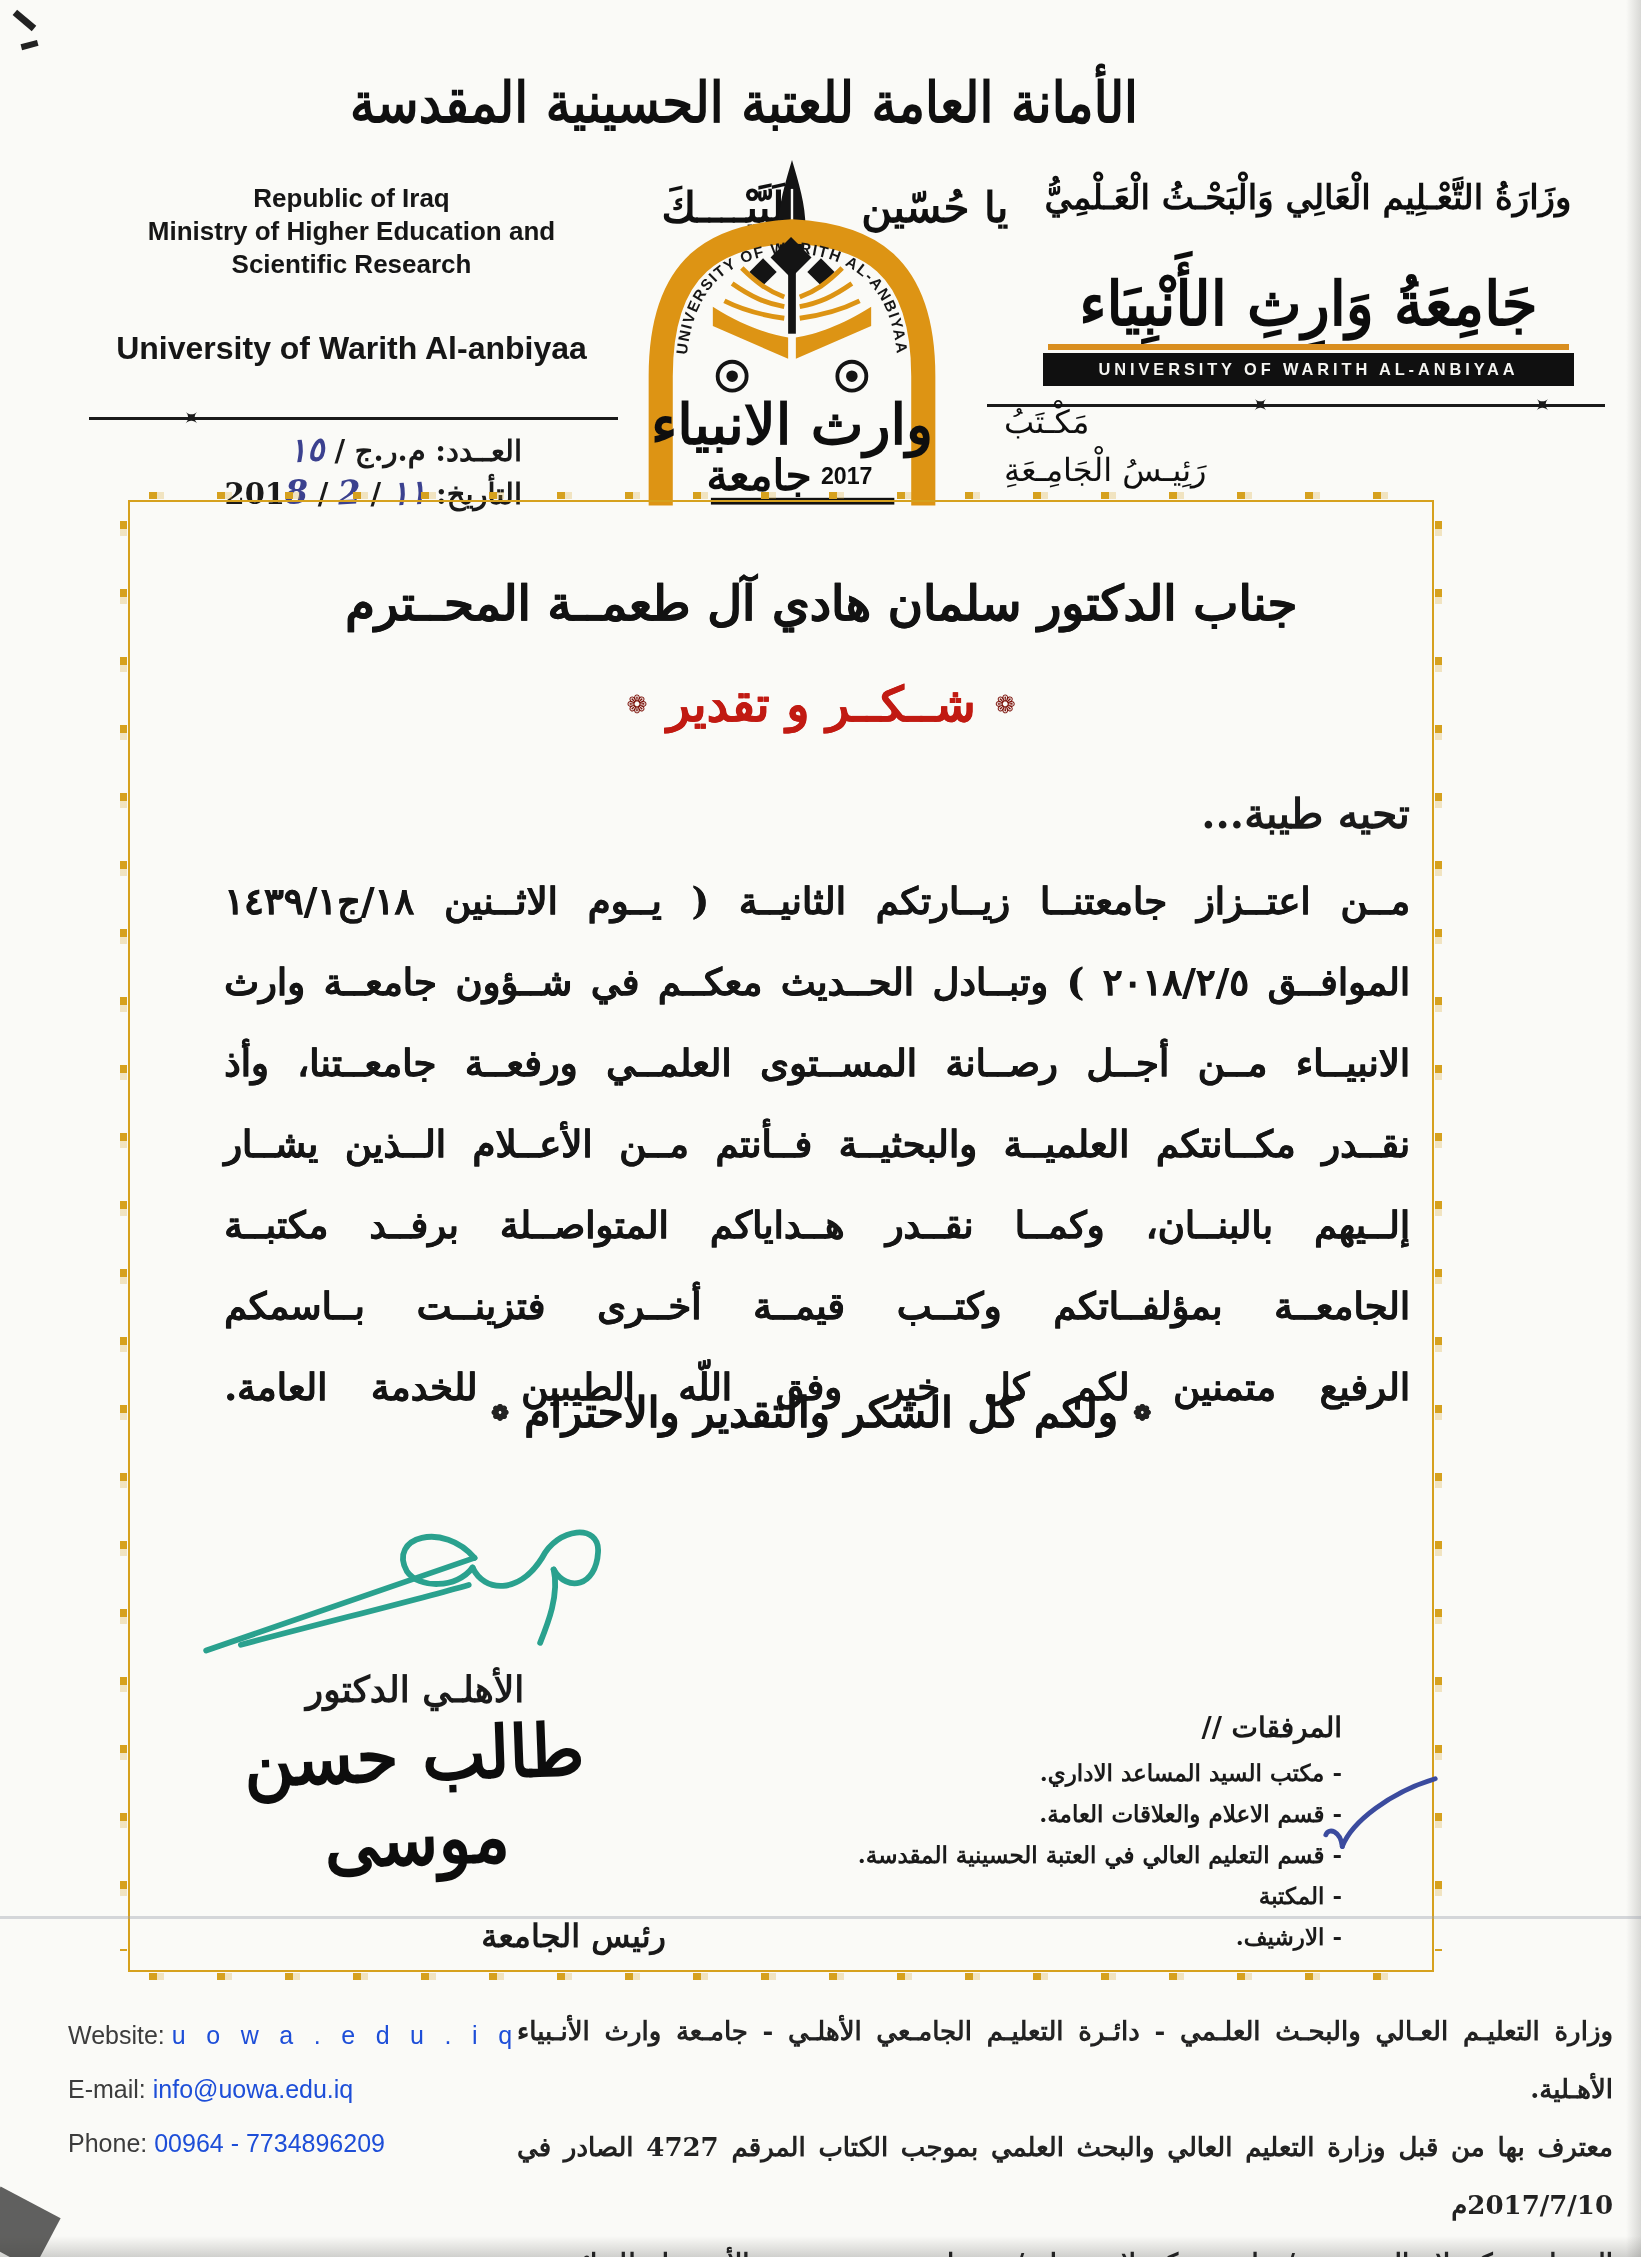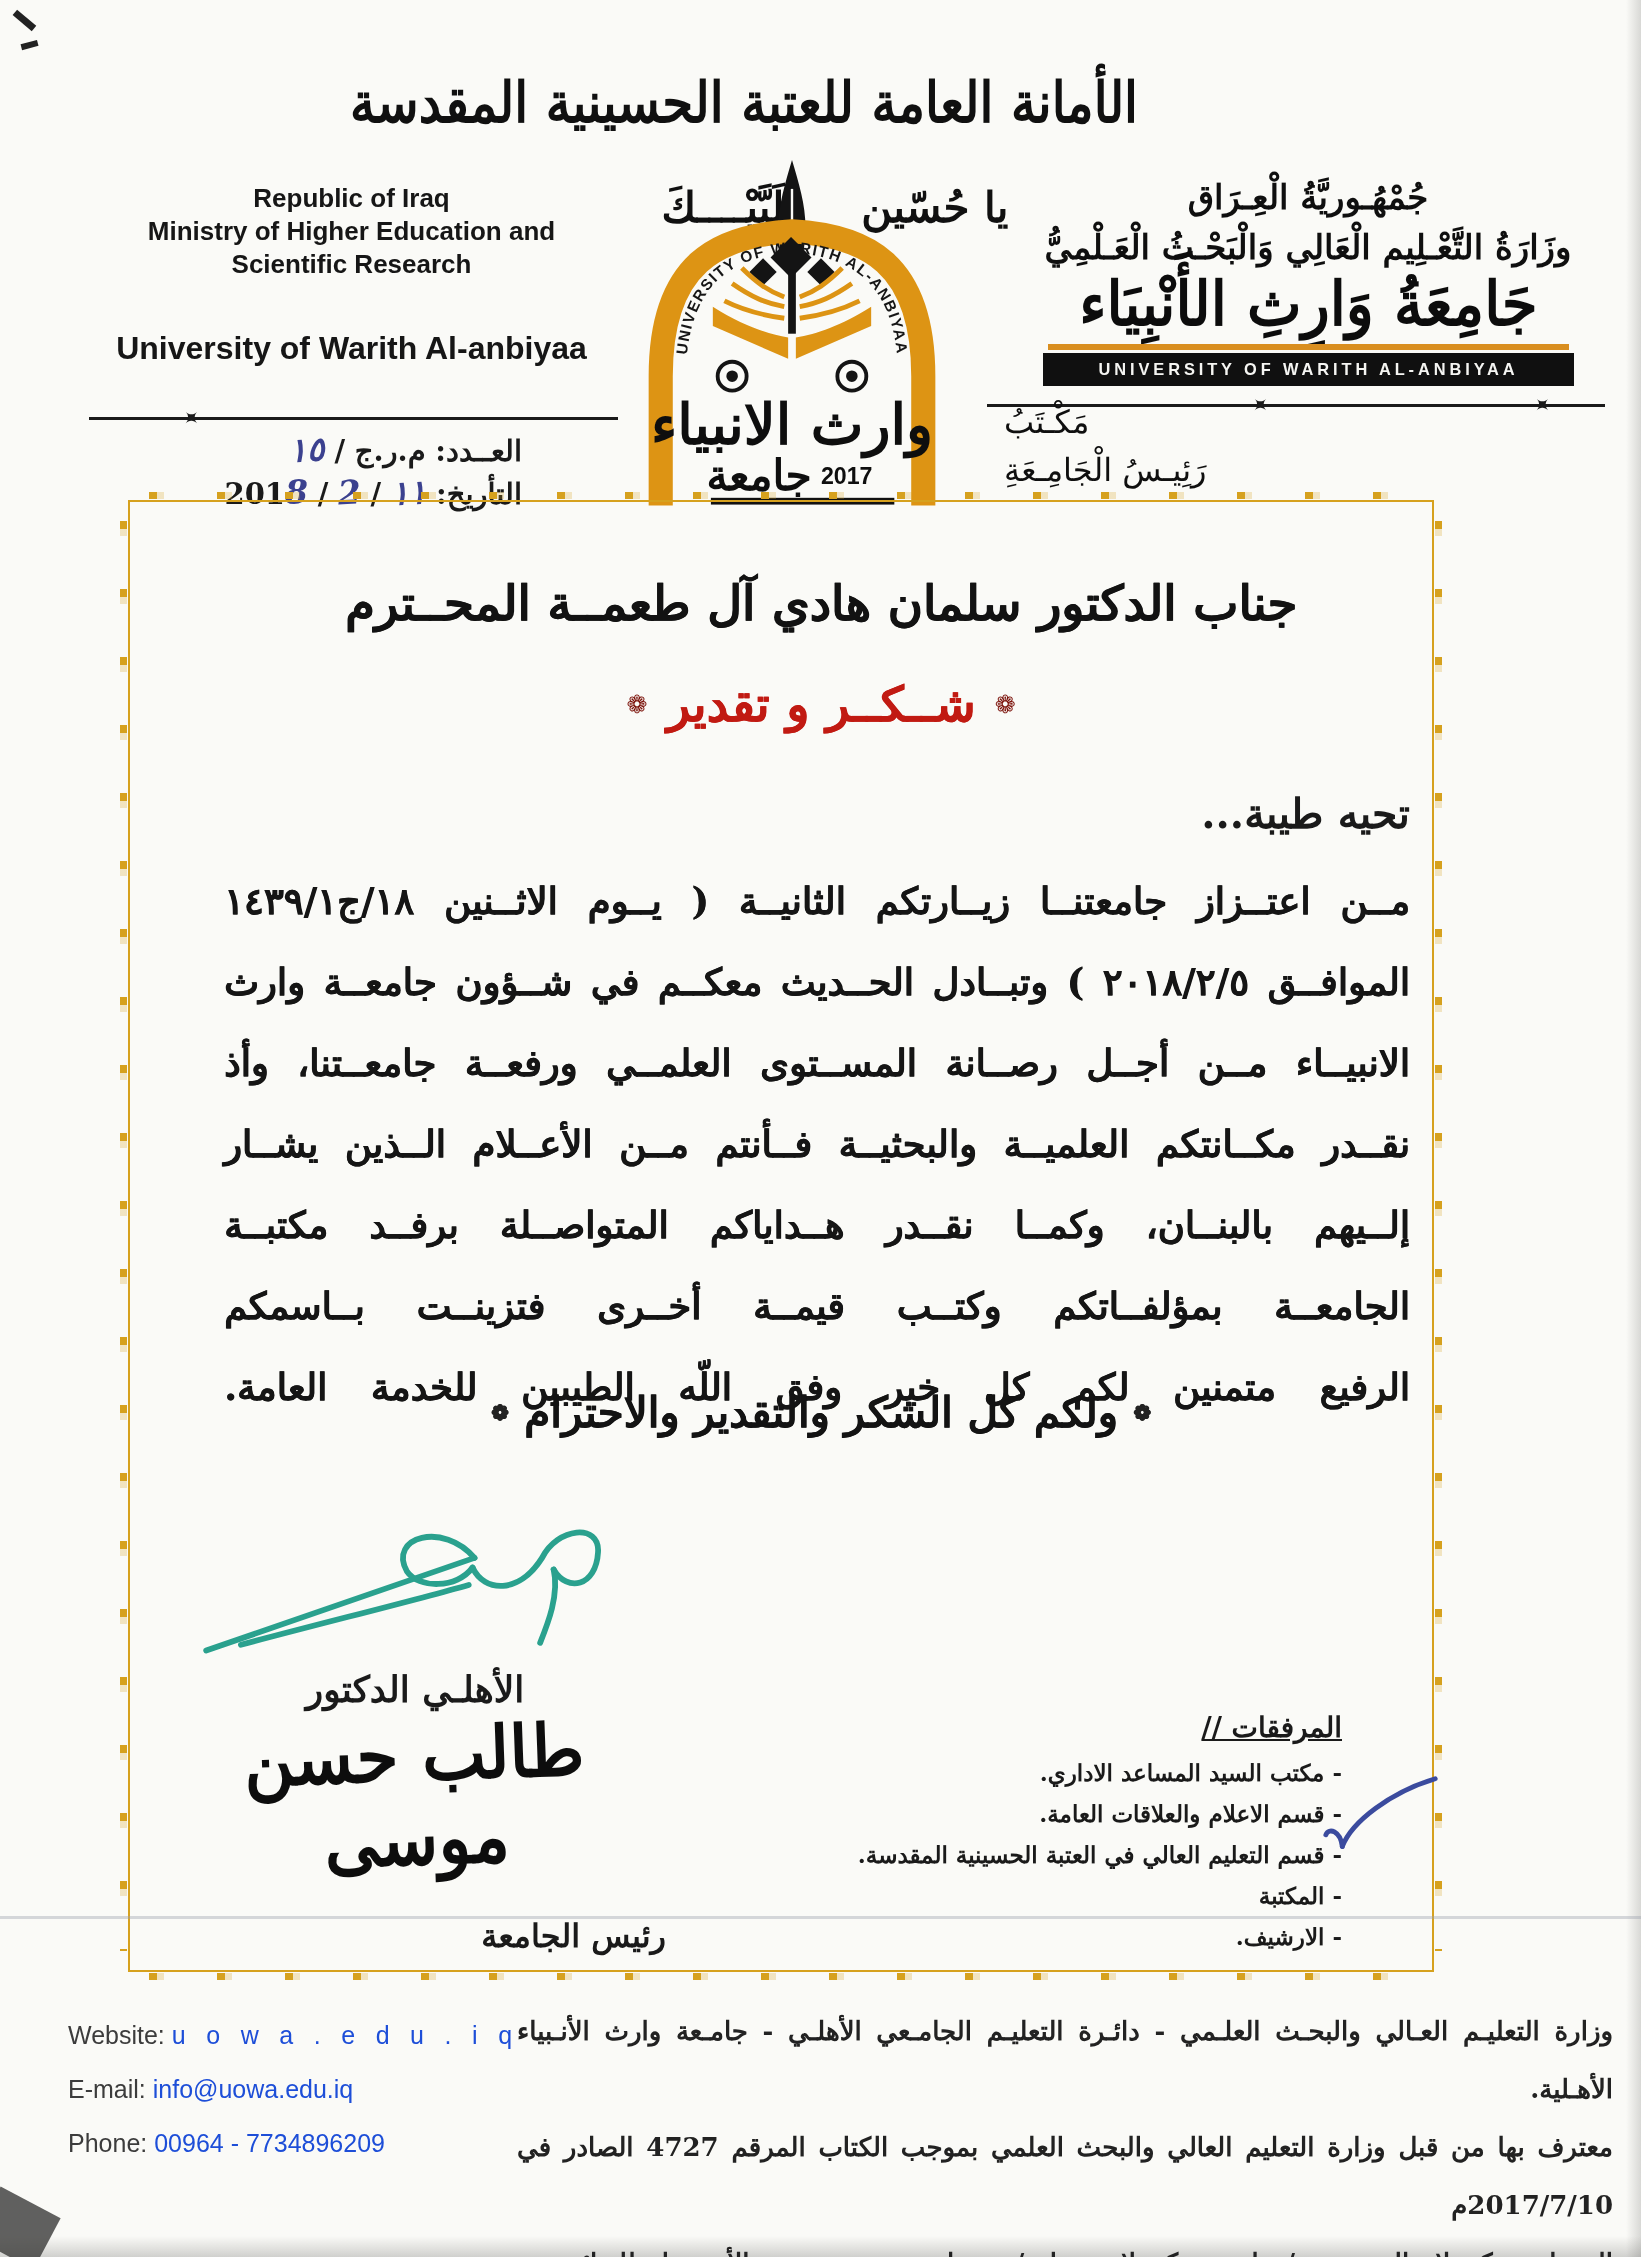--- a/index.html
+++ b/index.html
@@ -52,21 +52,21 @@
   .closing{top:1388px;left:290px;width:1062px;display:flex;justify-content:center;align-items:center;gap:15.4px;
       font-size:42px;font-weight:900;color:#131313;text-shadow:0.4px 0 currentColor;}
   
   .sig-svg{top:1498px;left:183px;width:444px;height:169px;}
   .sig-title{top:1668px;left:164px;width:502px;text-align:center;font-size:36px;font-weight:900;}
   .sig-name{top:1717px;left:145px;width:541px;text-align:center;font-size:68px;font-weight:900;
       transform:rotate(-2deg) scaleY(1.05);letter-spacing:-1.9px;color:#0d0d0d;}
   .sig-role{top:1917px;left:164px;width:502px;text-align:right;font-size:32px;font-weight:900;}
   
   .attach{top:1711px;left:917px;width:425px;direction:rtl;text-align:right;}
-  .attach-head{font-size:28px;font-weight:900;text-decoration:underline;margin-bottom:7.7px;}
+  .attach-head{font-size:28px;font-weight:900;margin-bottom:7.7px;}
   .attach-item{font-size:23px;font-weight:700;line-height:41px;white-space:nowrap;}
   .bluecheck{top:1769px;left:1321px;width:121px;height:92px;}
   .scanline{top:1916px;left:0;width:1641px;height:2.9px;background:#9aa0ad;opacity:.4;}
   
   .foot-left{top:2008px;left:68px;width:454px;font-family:"Liberation Sans",sans-serif;font-size:25px;color:#3c3c3c;line-height:54px;}
   .foot-left .val{color:#1d4ed8;}
   .foot-left .sp{letter-spacing:6.8px;}
   .foot-right{top:2002px;left:517px;width:1096px;direction:rtl;font-size:26px;font-weight:800;line-height:58px;color:#222;}
   .fr-line{text-align:justify;text-align-last:justify;white-space:normal;}
   
@@ -92,21 +92,20 @@
 </div>
 
 <div class="abs eng-block">
   <div>Republic of Iraq</div>
   <div>Ministry of Higher Education and</div>
   <div>Scientific Research</div>
 </div>
 <div class="abs eng-uni">University of Warith Al-anbiyaa</div>
 
 <div class="abs ar-gov" dir="rtl">
-  <div>جُمْهُـوريَّةُ الْعِـرَاق</div>
   <div>وزَارَةُ التَّعْـلِيم الْعَالِي وَالْبَحْـثُ الْعَـلْمِيُّ</div>
 </div>
 <div class="abs uni-callig" dir="rtl">جَامِعَةُ وَارِثِ الأَنْبِيَاء</div>
 <div class="abs uni-underline"></div>
 <div class="abs uni-banner">UNIVERSITY OF WARITH AL-ANBIYAA</div>
 
 <div class="abs rule" style="top:417px;left:89px;width:529px;"></div>
 <div class="abs rule-orn" style="top:418px;left:182px;">✦</div>
 <div class="abs rule" style="top:404px;left:987px;width:618px;"></div>
 <div class="abs rule-orn" style="top:405px;left:1251px;">✦</div>

